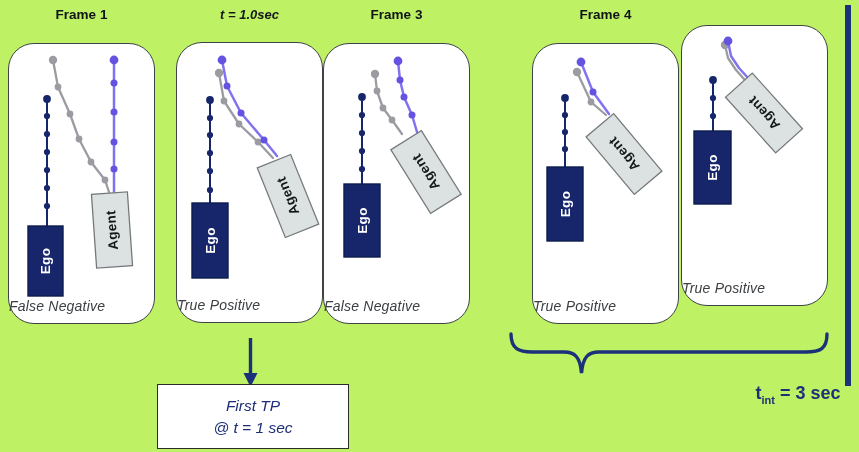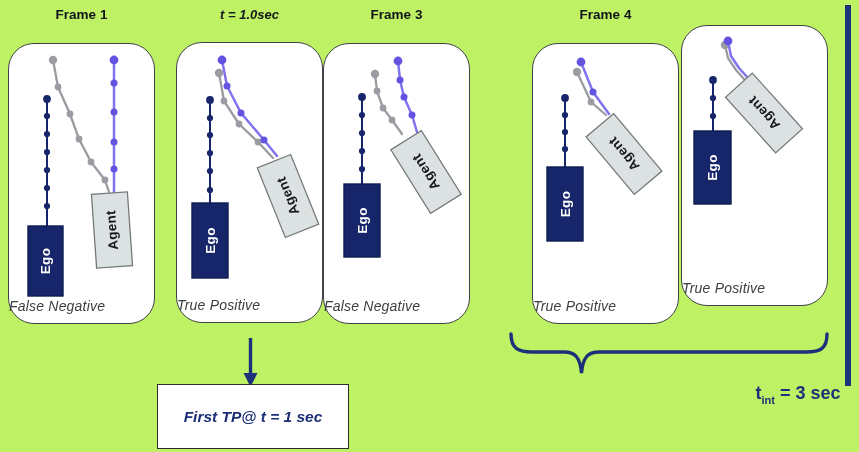--- a/index.html
+++ b/index.html
@@ -15,22 +15,22 @@
     border:1.4px solid #3f4348;border-radius:26px;background:#ffffff;
   }
   .frame-panel svg{position:absolute;left:0;top:0;}
   .frame-status{
     position:absolute;bottom:9px;left:0;width:100%;
     font-size:14px;color:#3c4043;letter-spacing:.2px;font-style:italic;
   }
   .overlay{position:absolute;left:0;top:0;pointer-events:none;}
   .annot-box{
     position:absolute;background:#ffffff;border:1.6px solid #2b2b2b;
-    display:flex;align-items:center;justify-content:center;
-    font-size:15.5px;font-weight:bold;font-style:italic;color:#1b2e77;line-height:1.4;
+    display:flex;flex-direction:column;align-items:center;justify-content:center;
+    font-size:15.5px;font-weight:normal;font-style:italic;color:#1b2e77;line-height:1.4;
     text-align:center;
   }
   .box-first-tp{left:157px;top:384px;width:190px;height:63px;}
   .box-consistent{left:490px;top:382px;width:192px;height:63px;}
   .t-int{
     position:absolute;left:744px;top:383px;width:108px;text-align:center;
     font-size:18px;font-weight:bold;color:#1b3179;
   }
   .t-int sub{font-size:11px;}
   .right-bar{position:absolute;left:845px;top:5px;width:6px;height:381px;background:#1b3179;}

